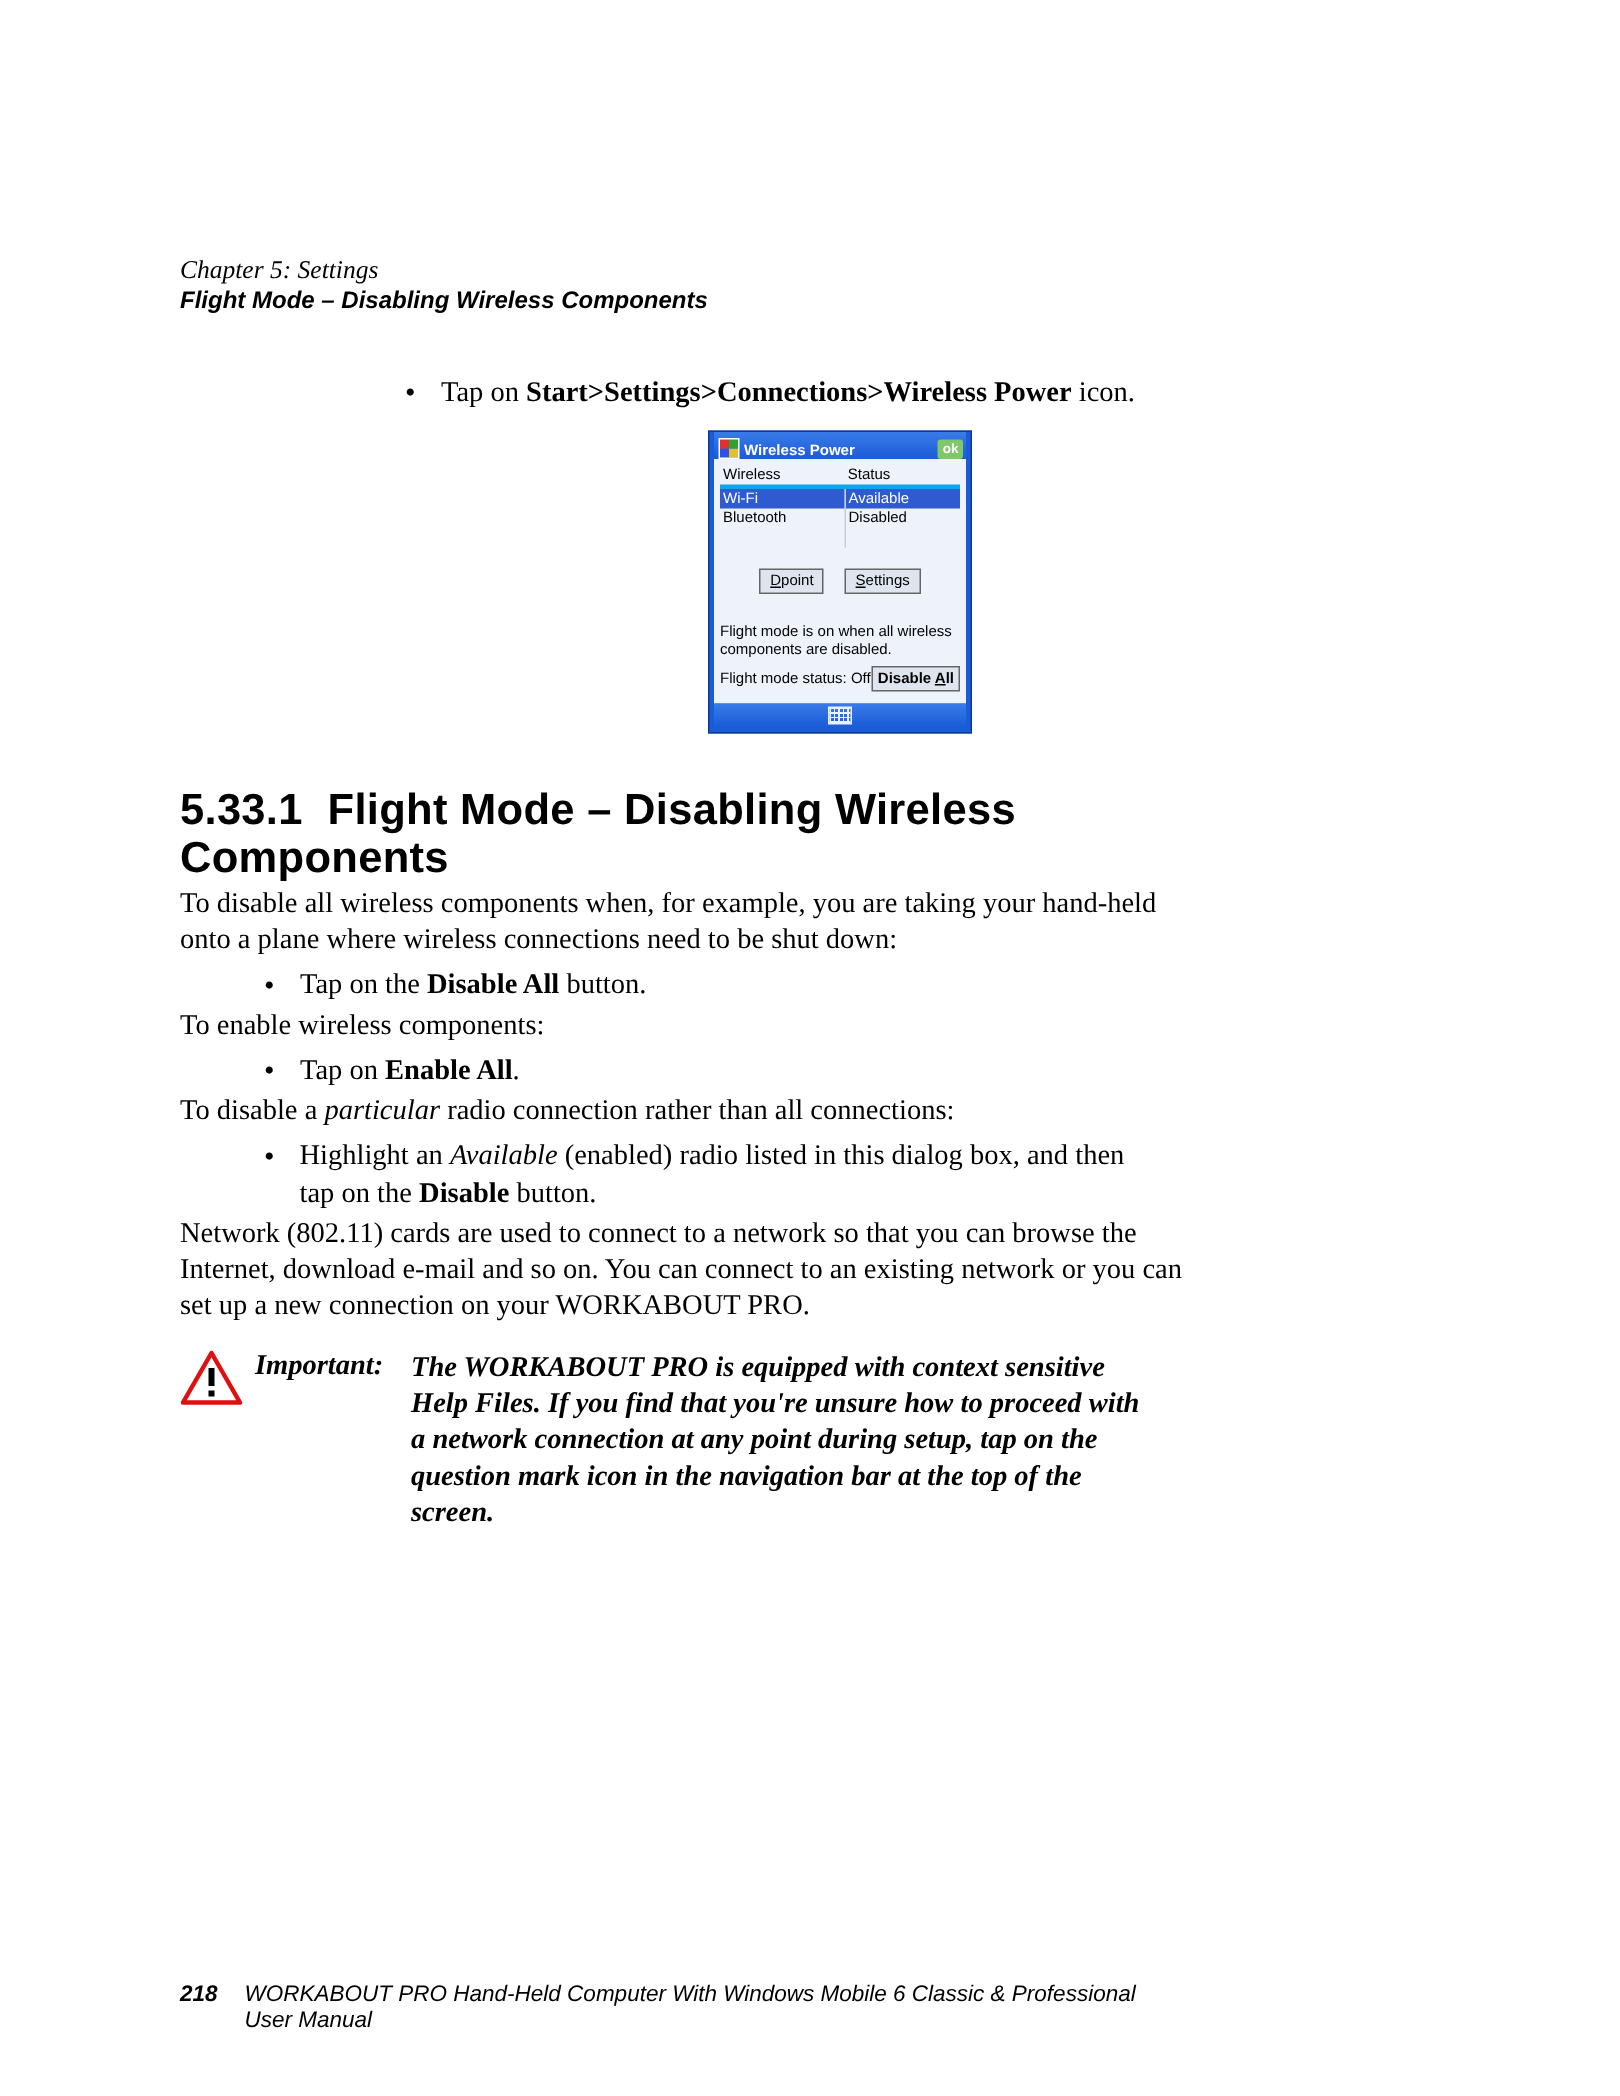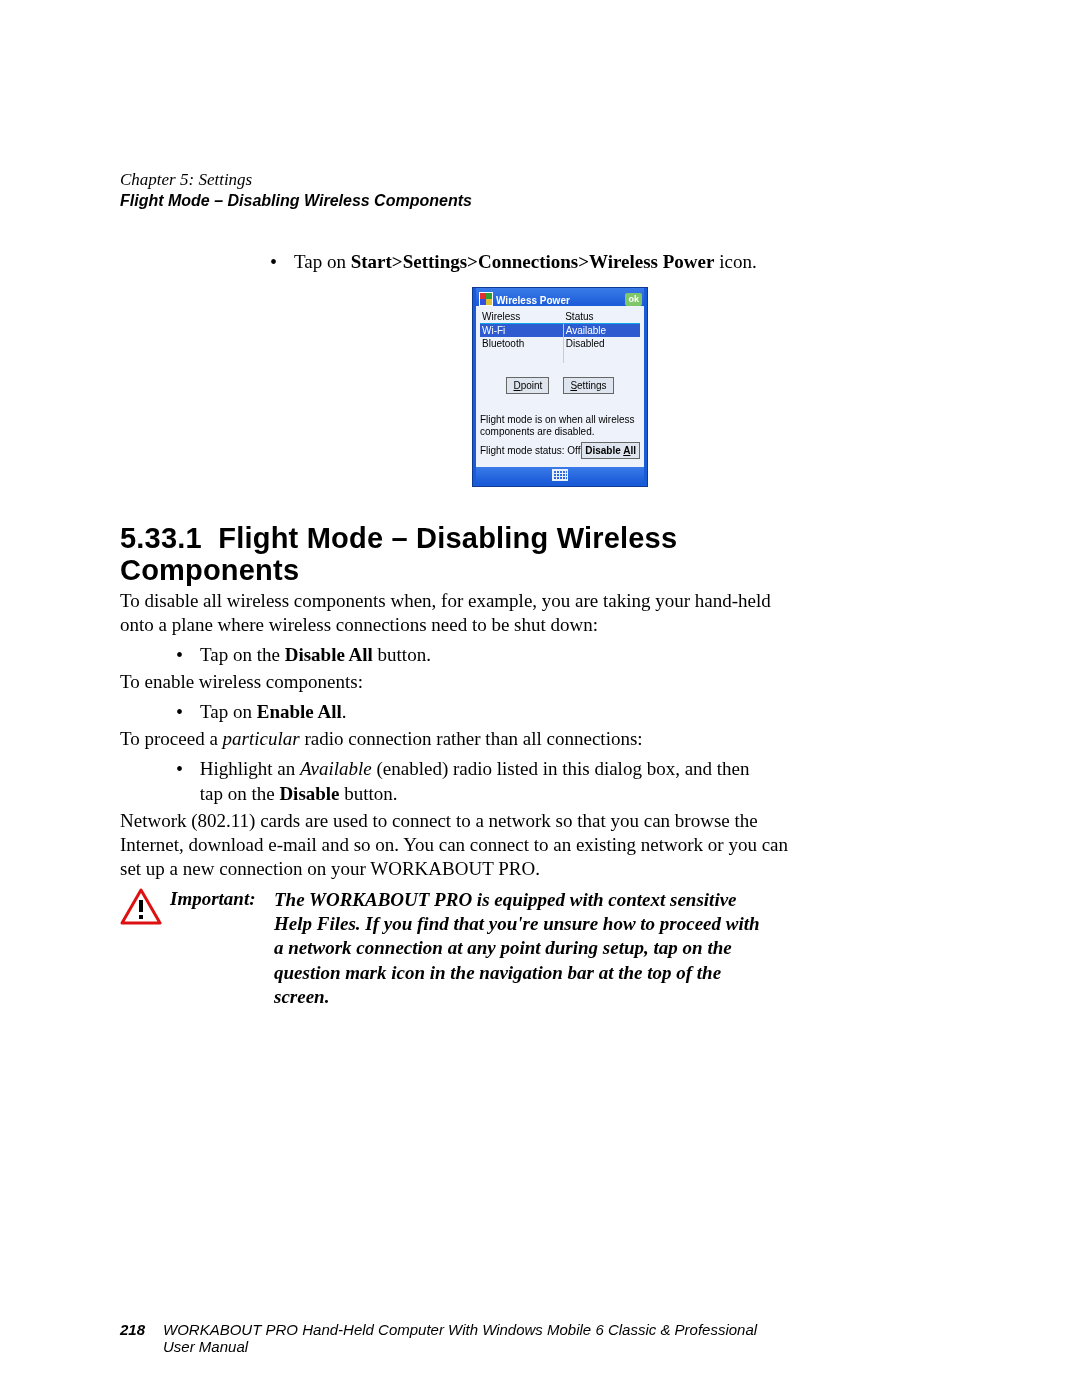--- a/index.html
+++ b/index.html
@@ -91,21 +91,21 @@
     background: #eef3fb;
     padding: 2px 4px 8px 4px;
     font-size: 10px;
     color: #000;
   }
   .wm-table { width:100%; border-collapse:collapse; margin-top:2px; }
   .wm-table th, .wm-table td {
     text-align:left; font-weight:normal; font-size:10px;
     padding:0 2px; line-height:13px;
   }
-  .wm-table th { border-bottom:1px solid #0ea5e9; }
+  .wm-table th { border-bottom:3px solid #0ea5e9; }
   .wm-table td.col1 { width:52%; border-right:1px solid #c3ccd9; }
   .wm-table tr.sel td { background:#2f5bd1; color:#fff; }
   .wm-btnrow { display:flex; justify-content:center; gap:14px; margin:14px 0 20px 0; }
   .wm-btn {
     border:1px solid #666; background:#dfe5ee; font-size:10px;
     padding:0 6px; line-height:15px; font-family:inherit;
   }
   .wm-note { font-size:10px; line-height:12px; margin-top:4px; }
   .wm-statusrow { display:flex; align-items:center; justify-content:space-between; margin-top:4px; }
   .wm-statusrow .wm-btn { padding:0 3px; font-weight:bold; }
@@ -133,21 +133,21 @@
   .body-text {
     font-size: 19px;
     line-height: 1.28;
     margin-top: 2px;
     width: 670px;
   }
   .indent-bullets { margin-left: 56px; }
 
   .important-row {
     display: flex;
-    margin-top: 6px;
+    margin-top: 16px;
   }
   .warn-icon { width: 50px; flex: 0 0 50px; }
   .warn-icon svg { display:block; }
   .important-label {
     font-style: italic; font-weight: bold; font-size: 19px;
     width: 104px; flex:0 0 104px;
   }
   .important-text {
     font-style: italic; font-weight: bold; font-size: 19px;
     line-height: 1.28; width: 520px;
@@ -242,21 +242,21 @@
   <div class="body-text">To enable wireless components:</div>
   <div class="indent-bullets">
     <div class="bullet-row">
       <div class="bullet-dot">•</div>
       <div class="bullet-text">
         <span>Tap on </span><b>Enable All</b><span>.</span>
       </div>
     </div>
   </div>
   <div class="body-text">
-    <span>To proceed a </span><i>particular</i><span> radio connection rather than all connections:</span>
+    <span>To disable a </span><i>particular</i><span> radio connection rather than all connections:</span>
   </div>
   <div class="indent-bullets">
     <div class="bullet-row">
       <div class="bullet-dot">•</div>
       <div class="bullet-text" style="width:580px">
         <span>Highlight an </span><i>Available</i><span> (enabled) radio listed in this dialog box, and then tap on the </span><b>Disable</b><span> button.</span>
       </div>
     </div>
   </div>
 

